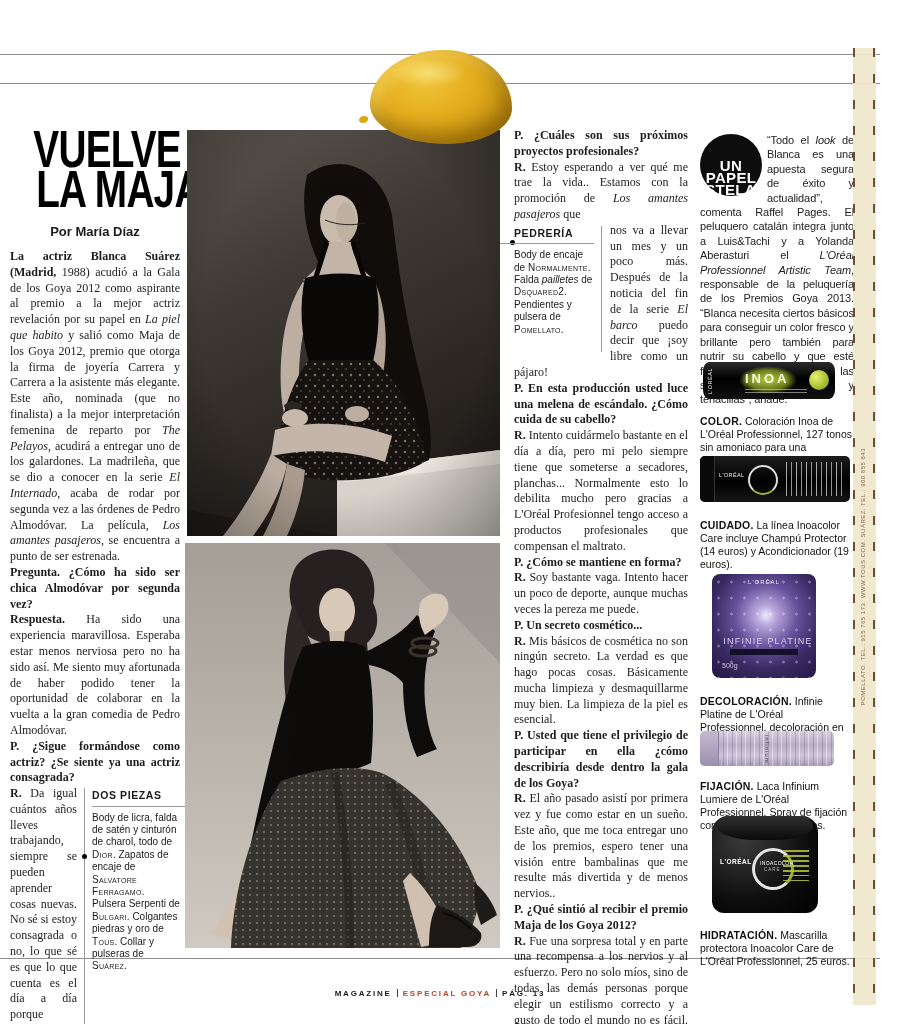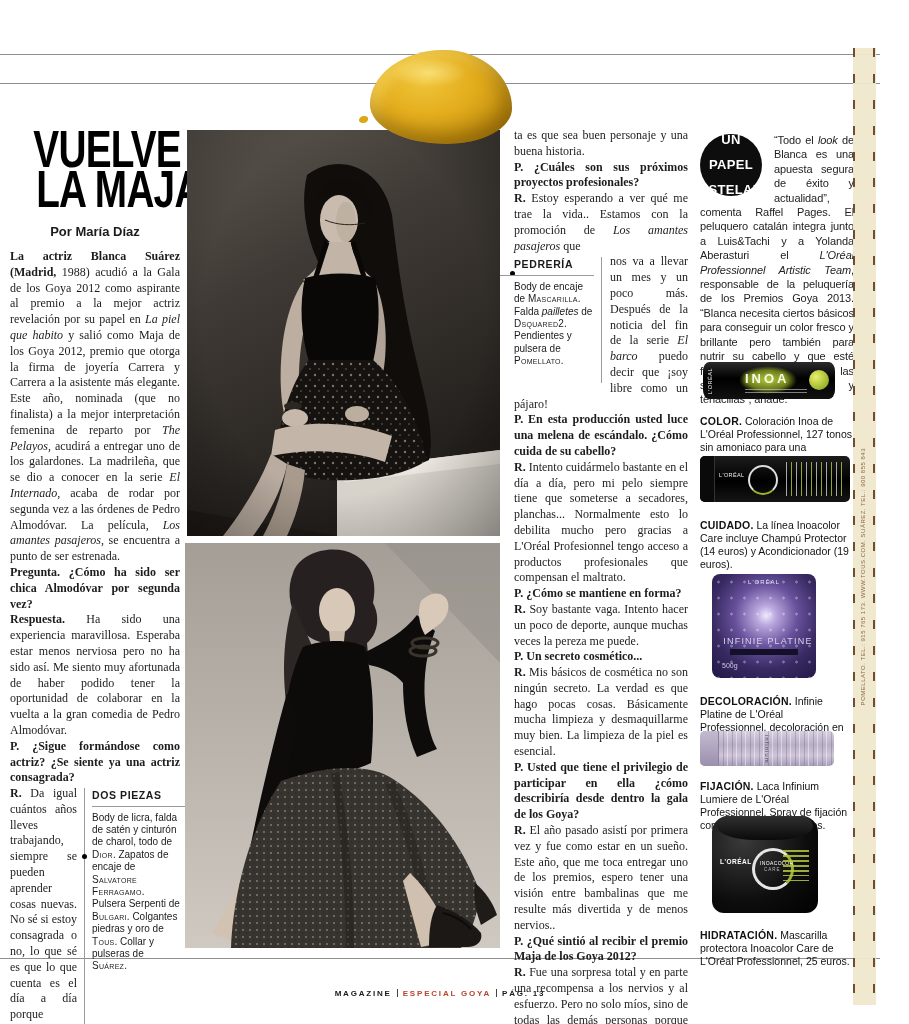--- a/index.html
+++ b/index.html
@@ -30,22 +30,22 @@
   .cap-right .cap-title::after{content:"";position:absolute;left:100%;bottom:-1px;width:58px;height:1px;background:#9a9a9a;}
   .cap-left .cap-title::after{content:"";position:absolute;right:100%;bottom:-1px;width:68px;height:1px;background:#9a9a9a;}
   .cap-dot{position:absolute;width:5px;height:5px;border-radius:50%;background:#000;}
   .cap-right .cap-dot{left:-3px;top:66px;}
   .cap-left .cap-dot{left:-4px;top:14px;}
   
   .col-mid{position:absolute;left:514px;top:128px;width:174px;}
   .col-right{position:absolute;left:700px;top:133px;width:154px;font-size:11px;line-height:14.4px;
              color:#222;text-align:justify;letter-spacing:-.1px;}
   .badge{float:left;width:62px;height:62px;border-radius:50%;background:#0d0d0d;color:#fff;
-         margin:1px 12px 3px 0;display:flex;flex-direction:column;align-items:center;
-         justify-content:space-between;font-weight:bold;font-size:13px;line-height:12px;letter-spacing:.3px;}
+         margin:1px 5px 3px 0;display:flex;flex-direction:column;align-items:center;
+         justify-content:flex-end;font-weight:bold;font-size:15px;line-height:12px;letter-spacing:.3px;}
   .side-quote{margin:0;}
   
   .photo{position:absolute;z-index:1;}
   .blob{position:absolute;left:370px;top:50px;width:142px;height:94px;z-index:6;
         background:radial-gradient(ellipse at 38% 32%,#f0c53a 0%,#e3ad1d 40%,#c6920f 75%,#9a7106 100%);
         border-radius:52% 48% 46% 54%/58% 62% 38% 42%;
         box-shadow:inset -8px -10px 18px rgba(90,60,0,.45),inset 6px 8px 14px rgba(255,230,120,.5);}
   .blob::before{content:"";position:absolute;left:14%;top:9%;width:55%;height:30%;border-radius:50%;
         background:radial-gradient(ellipse,rgba(255,242,160,.6),rgba(255,242,160,0) 70%);}
   .blob-drop{position:absolute;left:359px;top:116px;width:9px;height:7px;z-index:6;
@@ -231,27 +231,26 @@
       <path d="M252,362 C270,368 286,378 296,390 C298,398 292,404 282,404 L244,404 C244,386 246,372 252,362 Z" fill="#1b1815"></path>
       <path d="M290,340 C300,348 308,360 312,372 L296,382 C290,366 288,352 290,340 Z" fill="#1f1b18"></path>
       <path d="M258,370 C268,372 278,378 286,386" stroke="#0e0c0a" stroke-width="2" fill="none"></path>
     </svg>
   </div>
 
   <div class="blob"></div>
   <div class="blob-drop"></div>
 
   <div class="col-mid body-serif">
-      <p><span>ta es que sea buen personaje y una buena historia.</span></p>
       <p class="q"><span class="b">P. ¿Cuáles son sus próximos proyectos profesionales?</span></p>
       <p><span class="b">R. </span><span>Estoy esperando a ver qué me trae la vida.. Estamos con la promoción de </span><span class="i">Los amantes pasajeros</span><span> que</span></p>
       <aside class="cap-box cap-left">
         <span class="cap-dot"></span>
         <div class="cap-title">PEDRERÍA</div>
-        <div class="cap-body"><span>Body de encaje de </span><span class="sc">Mascarilla</span><span>. Falda </span><span class="i">pailletes</span><span> de </span><span class="sc">Dsquared2</span><span>. Pendientes y pulsera de </span><span class="sc">Pomellato</span><span>.</span></div>
+        <div class="cap-body"><span>Body de encaje de </span><span class="sc">Normalmente</span><span>. Falda </span><span class="i">pailletes</span><span> de </span><span class="sc">Dsquared2</span><span>. Pendientes y pulsera de </span><span class="sc">Pomellato</span><span>.</span></div>
       </aside>
       <p><span>nos va a llevar un mes y un poco más. Después de la noticia del fin de la serie </span><span class="i">El barco</span><span> puedo decir que ¡soy libre como un pájaro!</span></p>
       <p class="q"><span class="b">P. En esta producción usted luce una melena de escándalo. ¿Cómo cuida de su cabello?</span></p>
       <p><span class="b">R. </span><span>Intento cuidármelo bastante en el día a día, pero mi pelo siempre tiene que someterse a secadores, planchas... Normalmente esto lo debilita mucho pero gracias a L'Oréal Profesionnel tengo acceso a productos profesionales que compensan el maltrato.</span></p>
       <p class="q"><span class="b">P. ¿Cómo se mantiene en forma?</span></p>
       <p><span class="b">R. </span><span>Soy bastante vaga. Intento hacer un poco de deporte, aunque muchas veces la pereza me puede.</span></p>
       <p class="q"><span class="b">P. Un secreto cosmético...</span></p>
       <p><span class="b">R. </span><span>Mis básicos de cosmética no son ningún secreto. La verdad es que hago pocas cosas. Básicamente mucha limpieza y desmaquillarme muy bien. La limpieza de la piel es esencial.</span></p>
       <p class="q"><span class="b">P. Usted que tiene el privilegio de participar en ella ¿cómo describiría desde dentro la gala de los Goya?</span></p>
       <p><span class="b">R. </span><span>El año pasado asistí por primera vez y fue como estar en un sueño. Este año, que me toca entregar uno de los premios, espero tener una visión entre bambalinas que me resulte más divertida y de menos nervios..</span></p>

